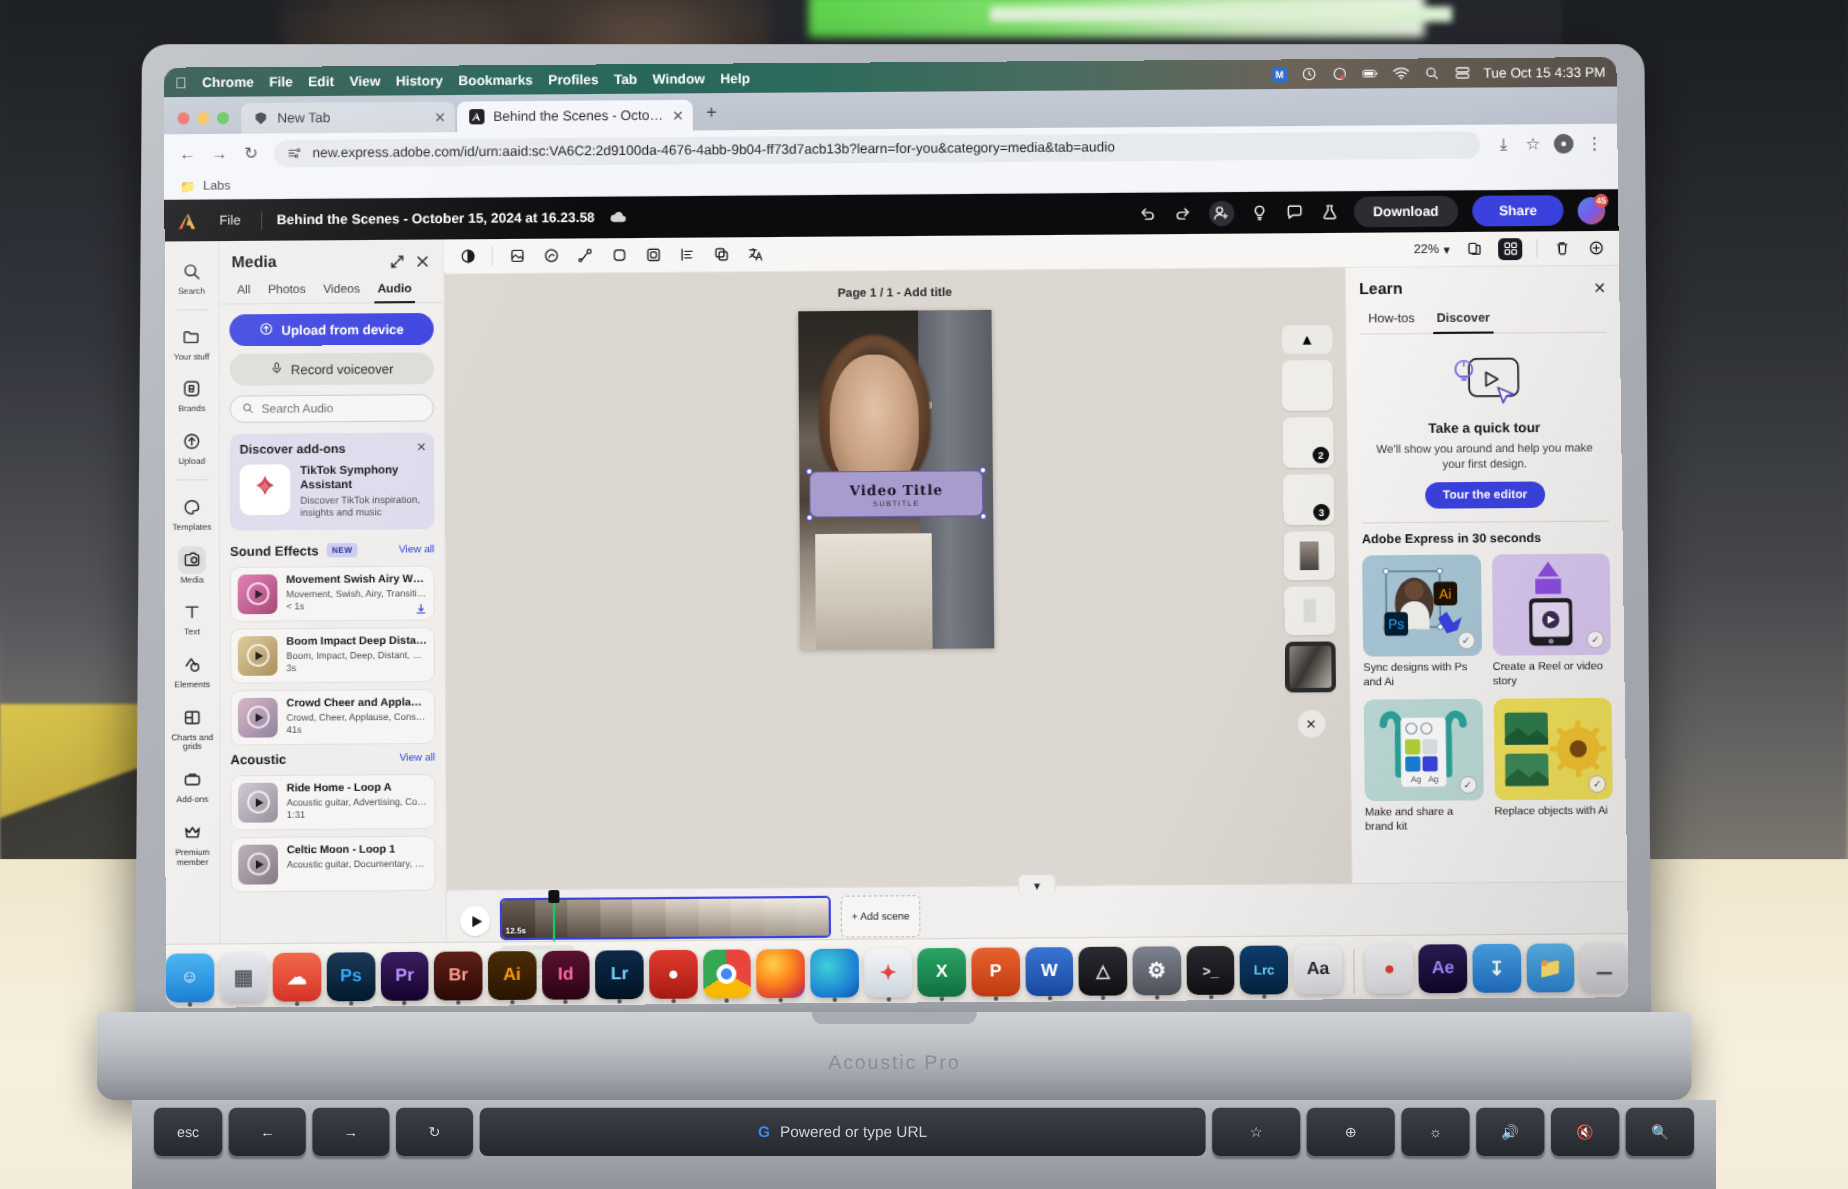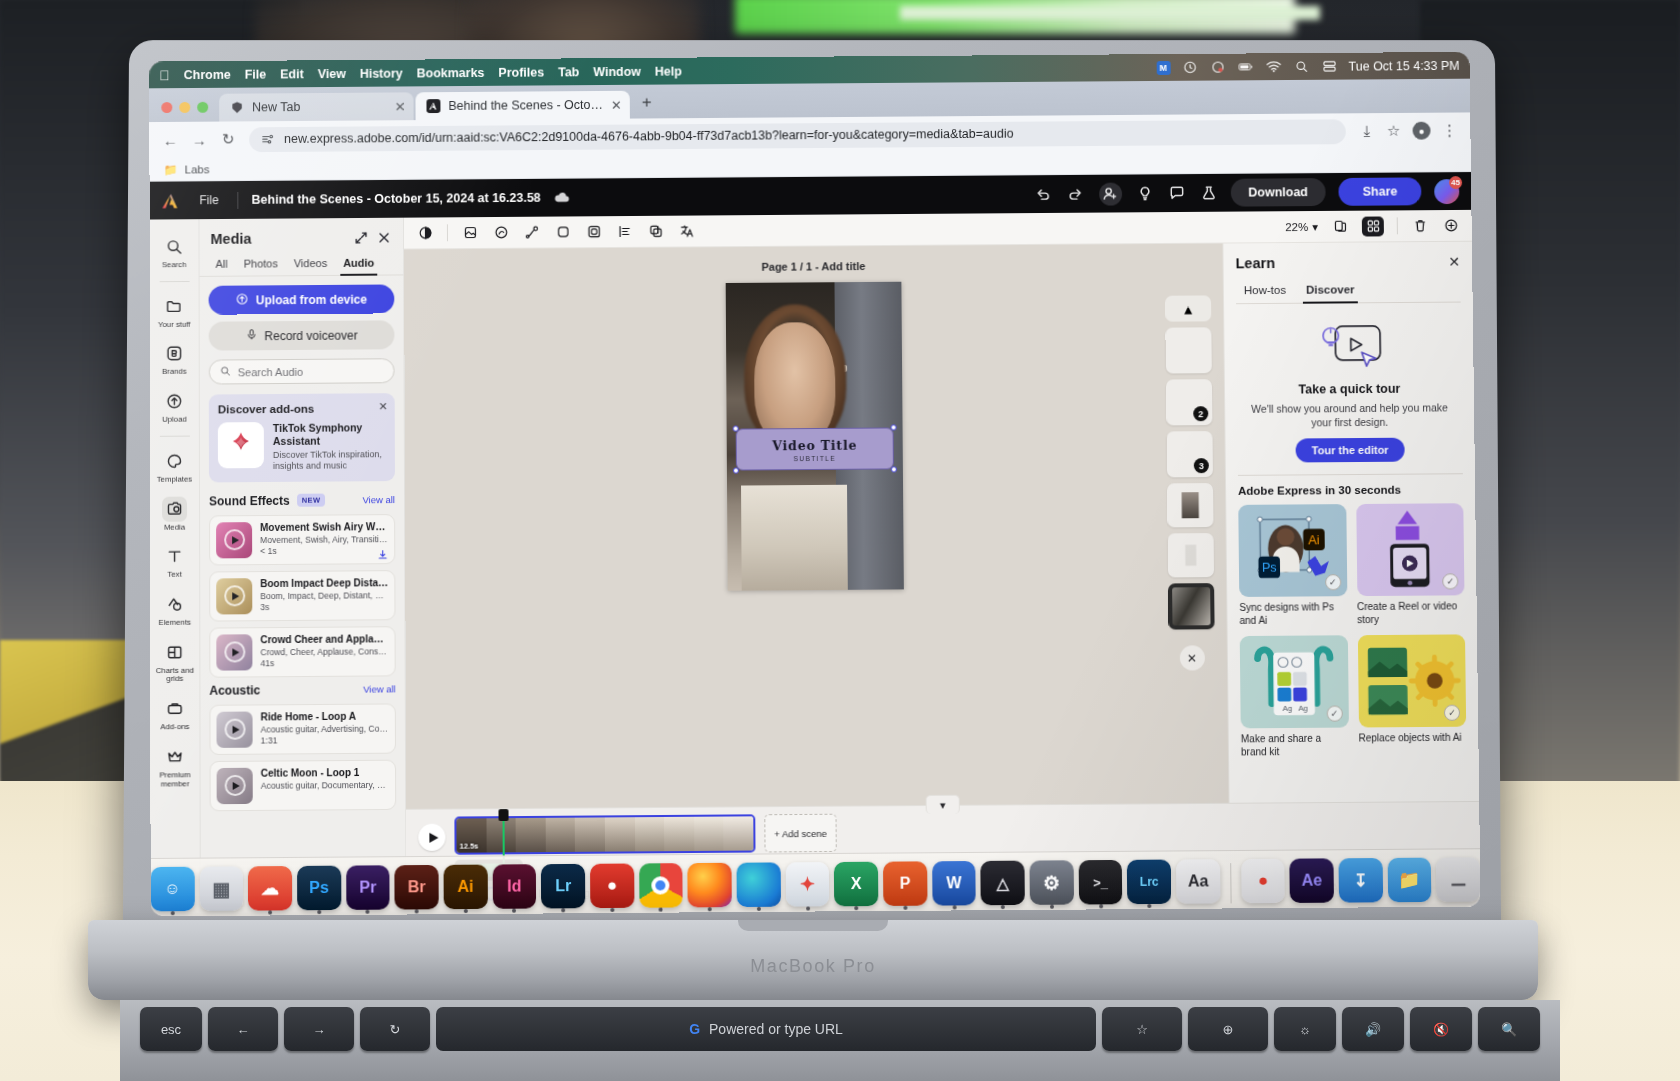--- a/index.html
+++ b/index.html
@@ -1368,21 +1368,21 @@
       <span class="dock-icon" style="background:linear-gradient(180deg,#5bb4ec,#2a82cf);font-size:18px;">📁</span>
       <span class="dock-icon" style="background:linear-gradient(180deg,#e8e8ea,#c8c8cc);color:#5a5a60;font-size:18px;">⚊</span>
     </div>
 
     <div class="glare"></div>
   </div>
 </div>
 
 <div class="laptop-base">
   <div class="laptop-notch"></div>
-  <div class="mbp-label">MacBook Pro</div>
+  <div class="mbp-label">Acoustic Pro</div>
 </div>
 
 <div class="keyboard">
   <div class="key-row">
     <span class="key" style="width:62px;">esc</span>
     <span class="key" style="width:70px;">←</span>
     <span class="key" style="width:70px;">→</span>
     <span class="key" style="width:70px;">↻</span>
     <span class="touchbar-search">
       <span style="color:#4285f4;font-weight:bold;">G</span>

